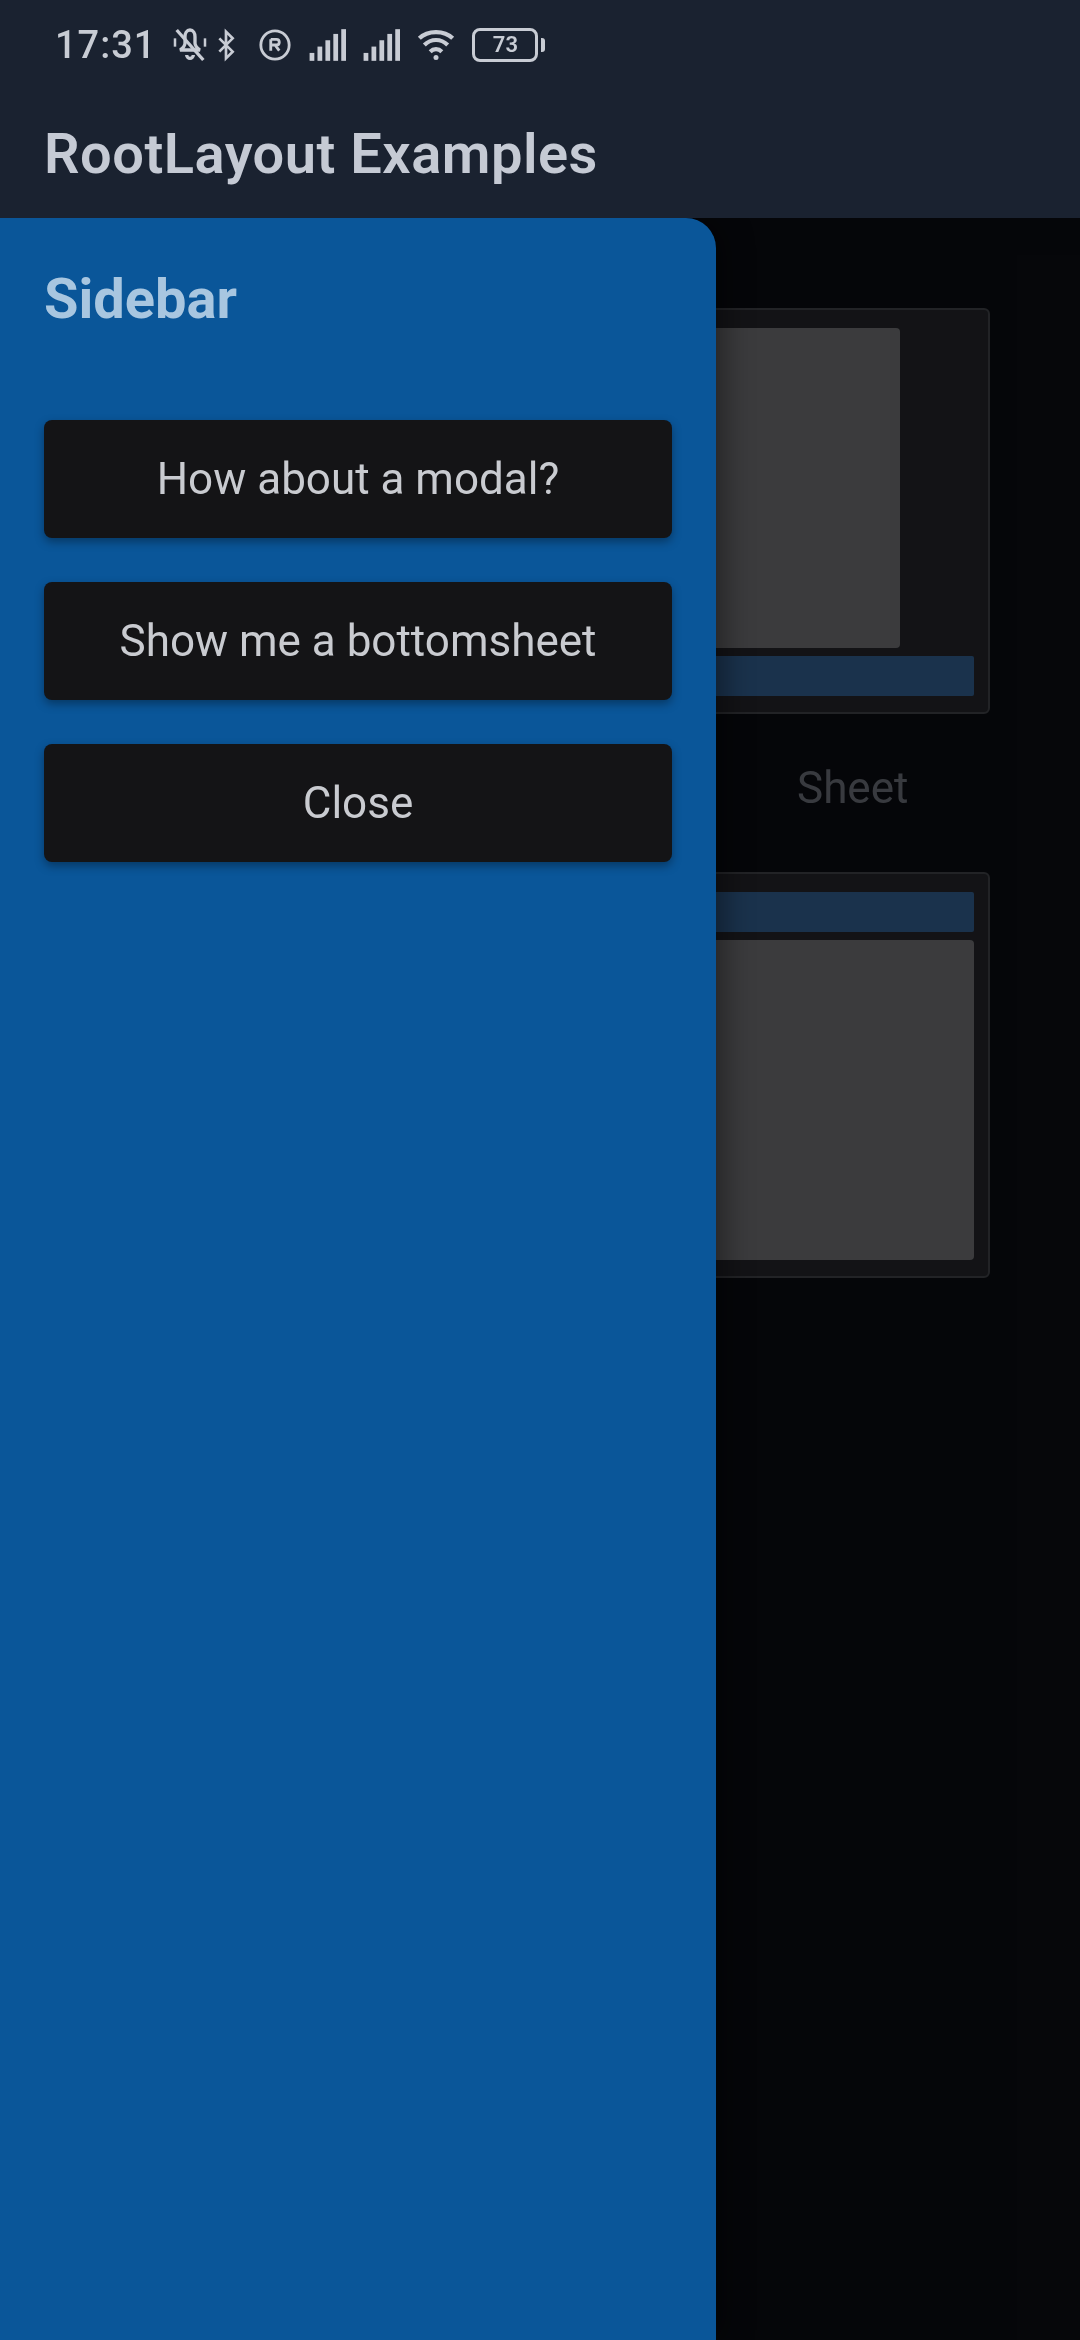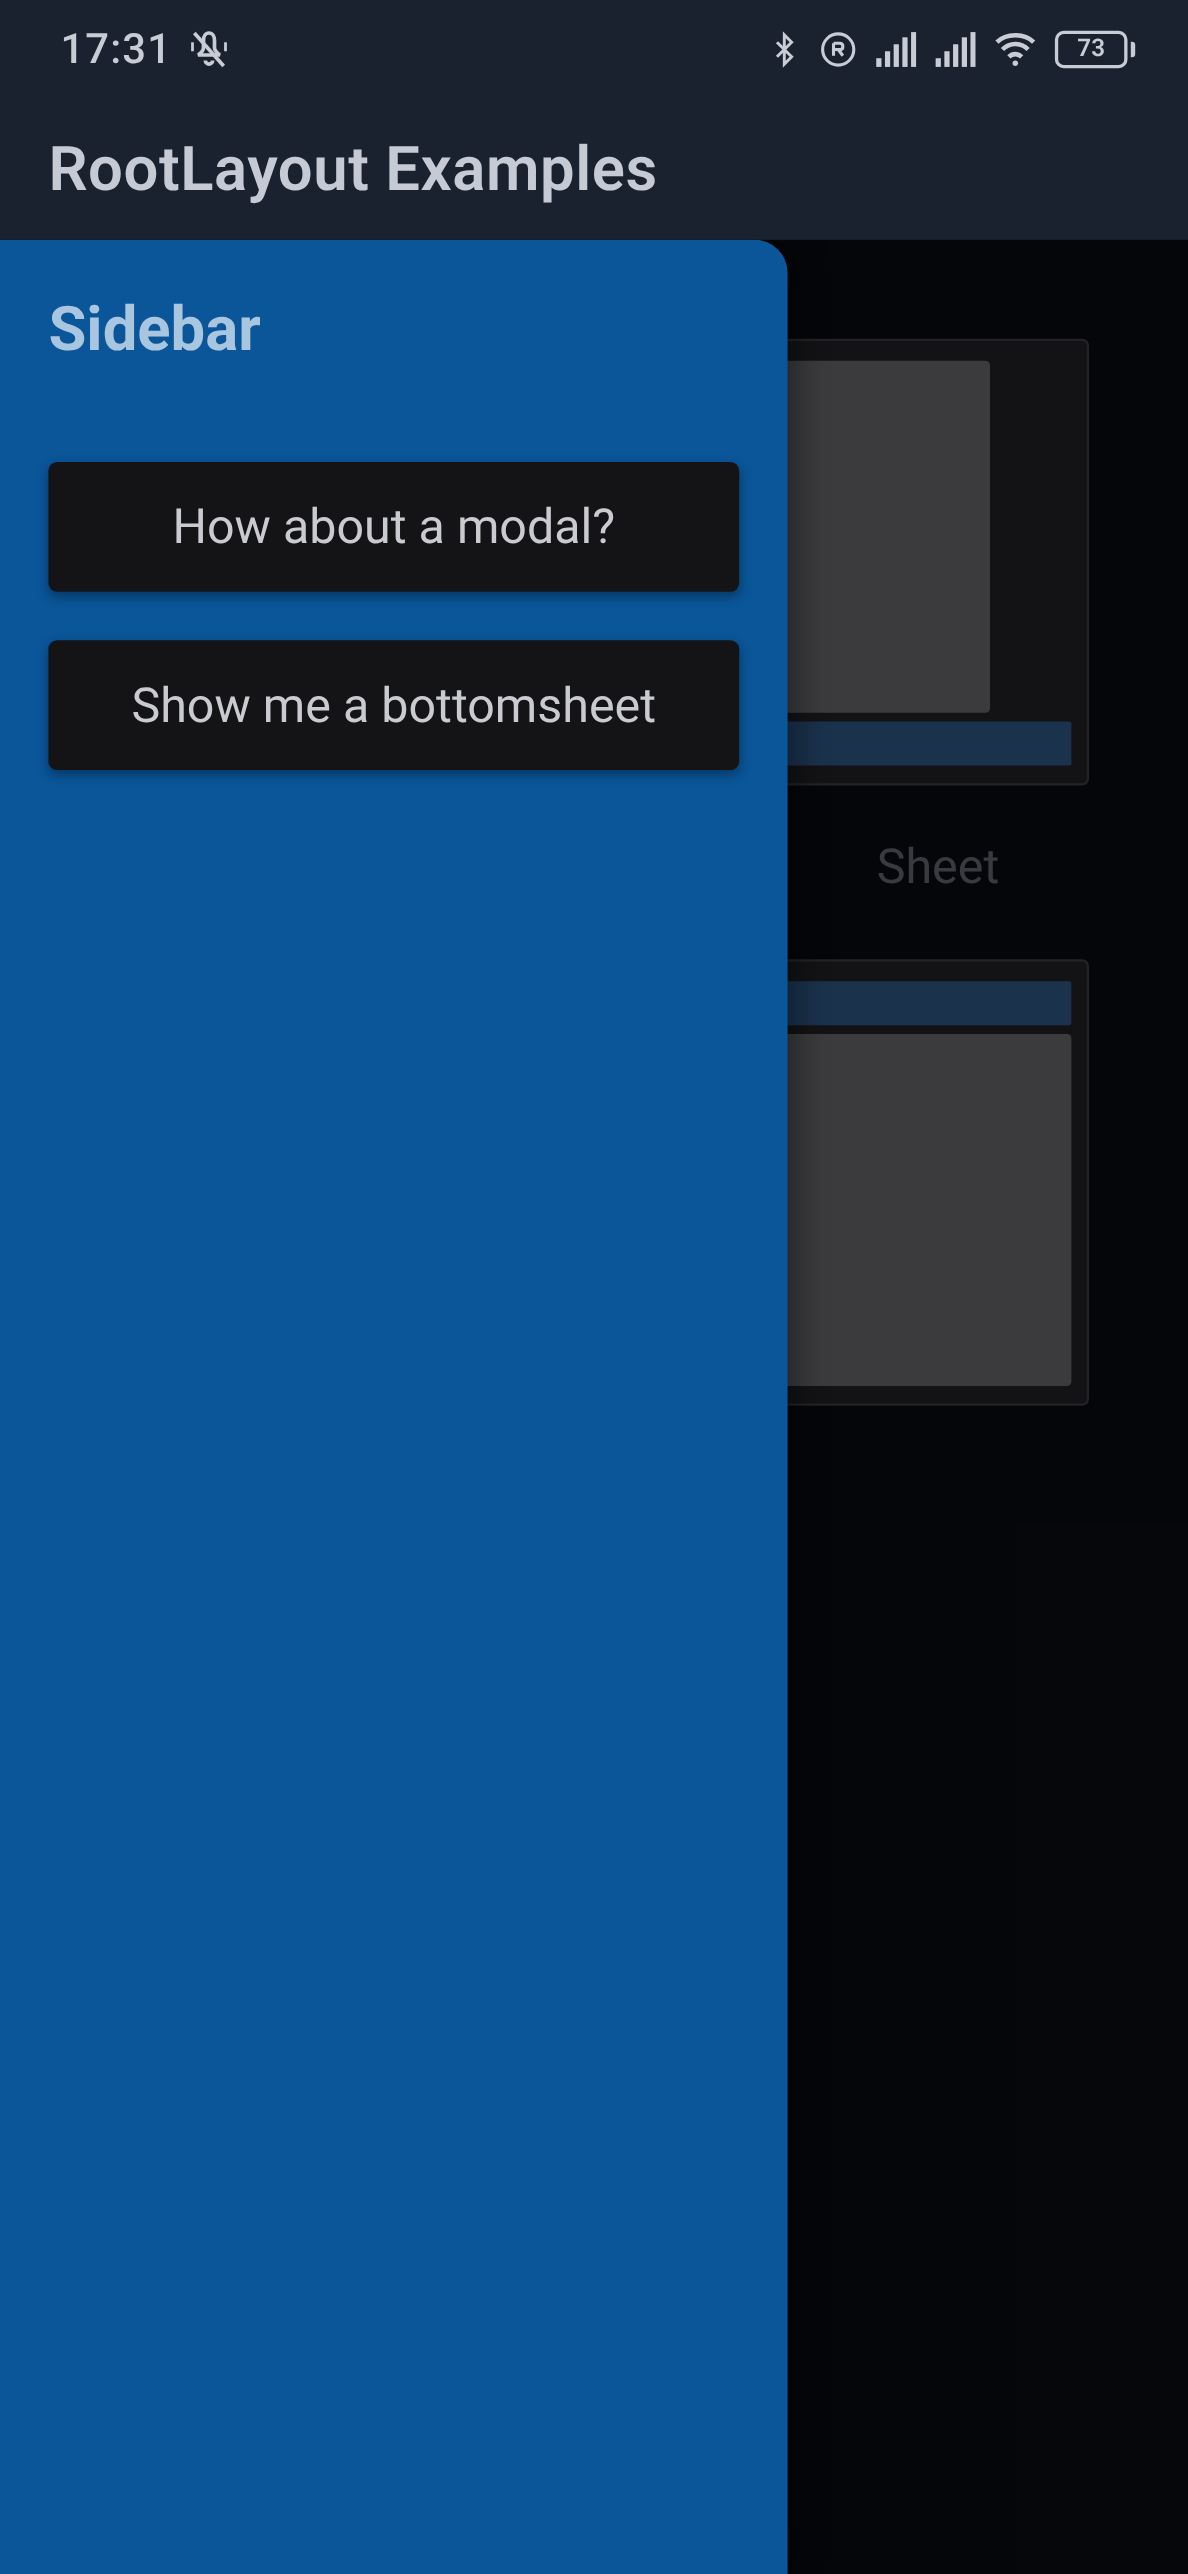--- a/index.html
+++ b/index.html
@@ -18,21 +18,21 @@
   
   .status-bar {
     position: absolute;
     top: 0;
     left: 0;
     right: 0;
     height: 90px;
     background: #1a2230;
     display: flex;
     align-items: center;
-    justify-content: space-between;
+    justify-content: flex-start;
     padding: 0 55px 0 55px;
     color: #c8ccd4;
     font-size: 38px;
     z-index: 100;
   }
   .status-left {
     display: flex;
     align-items: center;
     gap: 14px;
   }
@@ -268,13 +268,16 @@
   <div class="sidebar-title">Sidebar</div>
 
   <div class="sidebar-button">
     <span>How about a modal?</span>
   </div>
 
   <div class="sidebar-button">
     <span>Show me a bottomsheet</span>
   </div>
 
+  <div class="sidebar-button">
+    <span>Close</span>
+  </div>
 </div>
 
 </body></html>

